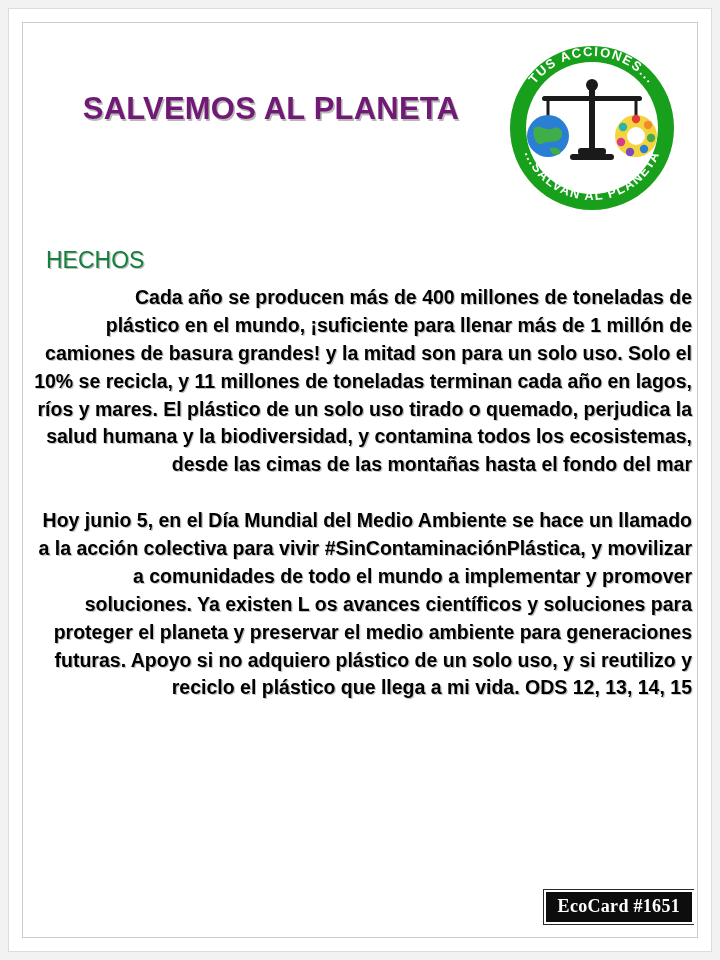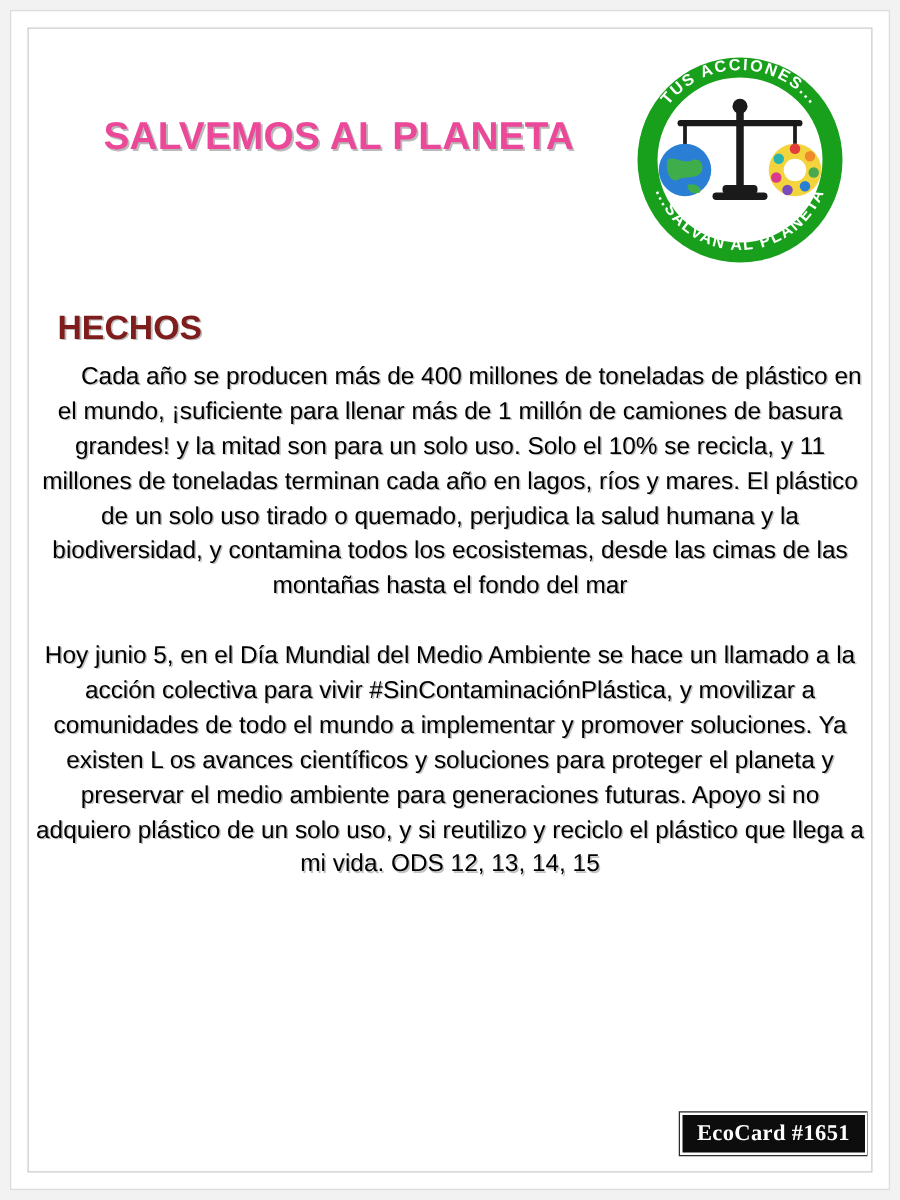--- a/index.html
+++ b/index.html
@@ -60,51 +60,51 @@
     height: 185px;
   }
   .title {
     position: absolute;
     left: 30px;
     top: 62px;
     width: 430px;
     text-align: center;
     font-size: 31px;
     font-weight: bold;
-    color: #ec4899;
+    color: #701a75;
     line-height: 1.33;
     letter-spacing: 0.2px;
     text-shadow: 1.5px 1.5px 0 #b9b9b9;
   }
 
   
   .logo-wrap {
     position: absolute;
     right: 14px;
     top: 14px;
     width: 176px;
     height: 176px;
     background: #ffffff;
   }
   .logo-svg { display: block; }
 
   
   .section-heading {
-    font-size: 27px;
-    font-weight: bold;
-    color: #7f1d1d;
+    font-size: 23px;
+    font-weight: normal;
+    color: #15803d;
     text-shadow: 1.3px 1.3px 0 #bdbdbd;
     margin: 0 0 10px 20px;
   }
   .body-text {
     font-size: 19.5px;
-    font-weight: normal;
+    font-weight: bold;
     color: #000000;
     line-height: 1.43;
-    text-align: center;
+    text-align: right;
     text-shadow: 1.2px 1.2px 0 #c2c2c2;
     padding: 0 2px;
     margin: 0;
   }
   .body-text .indent {
     display: inline-block;
     width: 34px;
   }
 
   .facts-block { margin-top: 36px; }

